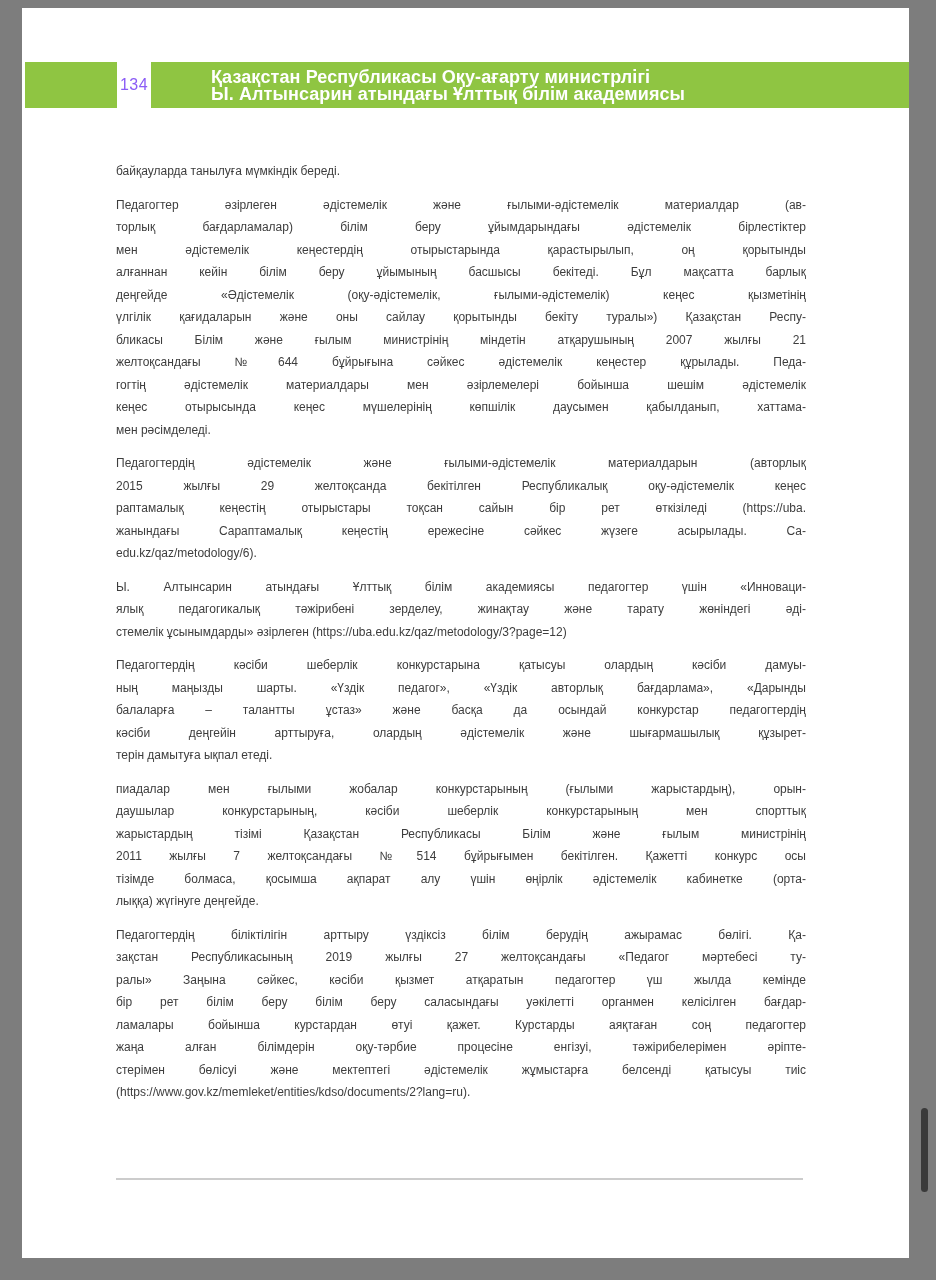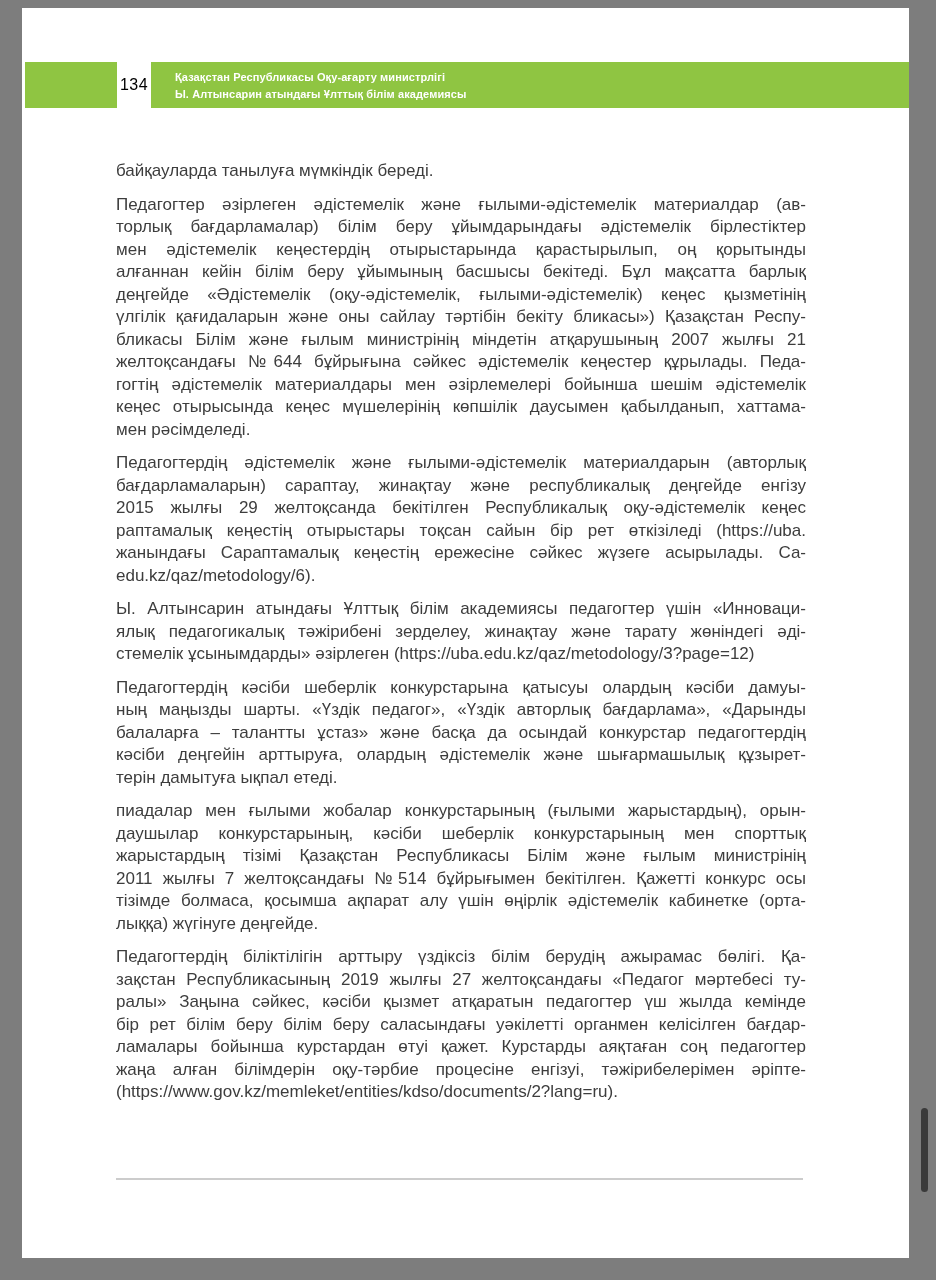--- a/index.html
+++ b/index.html
@@ -23,36 +23,37 @@
     background:#ffffff;
   }
   
   .band-left{
     position:absolute;left:3px;top:54px;
     width:92px;height:46px;background:var(--green);
   }
   .pagenum{
     position:absolute;left:95px;top:54px;width:34px;height:46px;
     display:flex;align-items:center;justify-content:center;
-    font-size:16px;color:#000000;letter-spacing:0.5px;
+    font-size:16px;color:#8b5cf6;letter-spacing:0.5px;
   }
   .band-main{
     position:absolute;left:129px;top:54px;right:0;height:46px;
     background:var(--green);color:#ffffff;
   }
   .band-text{
     padding:7px 10px 0 24px;
-    font-size:11px;font-weight:bold;line-height:16.5px;
+    font-size:18px;font-weight:bold;line-height:16.5px;
     letter-spacing:0.1px;
+    margin-left:36px;
   }
   
   .text-body{
     position:absolute;left:94px;top:152px;width:690px;
     color:var(--ink);
-    font-size:17px;line-height:22.5px;
+    font-size:12px;line-height:22.5px;
   }
   .para{margin:0 0 11px 0;}
   .line{
     height:22.5px;overflow:hidden;
     text-align:justify;text-align-last:justify;
   }
   .line.last{text-align-last:auto;}
   .divider{
     position:absolute;left:94px;top:1170px;width:687px;height:2px;
     background:#cccccc;
@@ -84,30 +85,29 @@
     <div class="text-body">
         <div class="para">
           <div class="line last">байқауларда танылуға мүмкіндік береді.</div>
         </div>
         <div class="para">
           <div class="line">Педагогтер әзірлеген әдістемелік және ғылыми-әдістемелік материалдар (ав-</div>
           <div class="line">торлық бағдарламалар) білім беру ұйымдарындағы әдістемелік бірлестіктер</div>
           <div class="line">мен әдістемелік кеңестердің отырыстарында қарастырылып, оң қорытынды</div>
           <div class="line">алғаннан кейін білім беру ұйымының басшысы бекітеді. Бұл мақсатта барлық</div>
           <div class="line">деңгейде «Әдістемелік (оқу-әдістемелік, ғылыми-әдістемелік) кеңес қызметінің</div>
-          <div class="line">үлгілік қағидаларын және оны сайлау тәртібін бекіту бликасы») Қазақстан Респу-</div>
+          <div class="line">үлгілік қағидаларын және оны сайлау қорытынды бекіту туралы») Қазақстан Респу-</div>
           <div class="line">бликасы Білім және ғылым министрінің міндетін атқарушының 2007 жылғы 21</div>
           <div class="line">желтоқсандағы №644 бұйрығына сәйкес әдістемелік кеңестер құрылады. Педа-</div>
           <div class="line">гогтің әдістемелік материалдары мен әзірлемелері бойынша шешім әдістемелік</div>
           <div class="line">кеңес отырысында кеңес мүшелерінің көпшілік даусымен қабылданып, хаттама-</div>
           <div class="line last">мен рәсімделеді.</div>
         </div>
         <div class="para">
           <div class="line">Педагогтердің әдістемелік және ғылыми-әдістемелік материалдарын (авторлық</div>
-          <div class="line">бағдарламаларын) сараптау, жинақтау және республикалық деңгейде енгізу</div>
           <div class="line">2015 жылғы 29 желтоқсанда бекітілген Республикалық оқу-әдістемелік кеңес</div>
           <div class="line">раптамалық кеңестің отырыстары тоқсан сайын бір рет өткізіледі (https://uba.</div>
           <div class="line">жанындағы Сараптамалық кеңестің ережесіне сәйкес жүзеге асырылады. Са-</div>
           <div class="line last">edu.kz/qaz/metodology/6).</div>
         </div>
         <div class="para">
           <div class="line">Ы. Алтынсарин атындағы Ұлттық білім академиясы педагогтер үшін «Инноваци-</div>
           <div class="line">ялық педагогикалық тәжірибені зерделеу, жинақтау және тарату жөніндегі әді-</div>
           <div class="line last">стемелік ұсынымдарды» әзірлеген (https://uba.edu.kz/qaz/metodology/3?page=12)</div>
         </div>
@@ -126,20 +126,21 @@
           <div class="line">тізімде болмаса, қосымша ақпарат алу үшін өңірлік әдістемелік кабинетке (орта-</div>
           <div class="line last">лыққа) жүгінуге деңгейде.</div>
         </div>
         <div class="para">
           <div class="line">Педагогтердің біліктілігін арттыру үздіксіз білім берудің ажырамас бөлігі. Қа-</div>
           <div class="line">зақстан Республикасының 2019 жылғы 27 желтоқсандағы «Педагог мәртебесі ту-</div>
           <div class="line">ралы» Заңына сәйкес, кәсіби қызмет атқаратын педагогтер үш жылда кемінде</div>
           <div class="line">бір рет білім беру білім беру саласындағы уәкілетті органмен келісілген бағдар-</div>
           <div class="line">ламалары бойынша курстардан өтуі қажет. Курстарды аяқтаған соң педагогтер</div>
           <div class="line">жаңа алған білімдерін оқу-тәрбие процесіне енгізуі, тәжірибелерімен әріпте-</div>
+          <div class="line">стерімен бөлісуі және мектептегі әдістемелік жұмыстарға белсенді қатысуы тиіс</div>
           <div class="line last">(https://www.gov.kz/memleket/entities/kdso/documents/2?lang=ru).</div>
         </div>
       </div>
 
     <div class="divider"></div>
 
   </div>
 
   <div class="scroll-thumb"></div>
 

